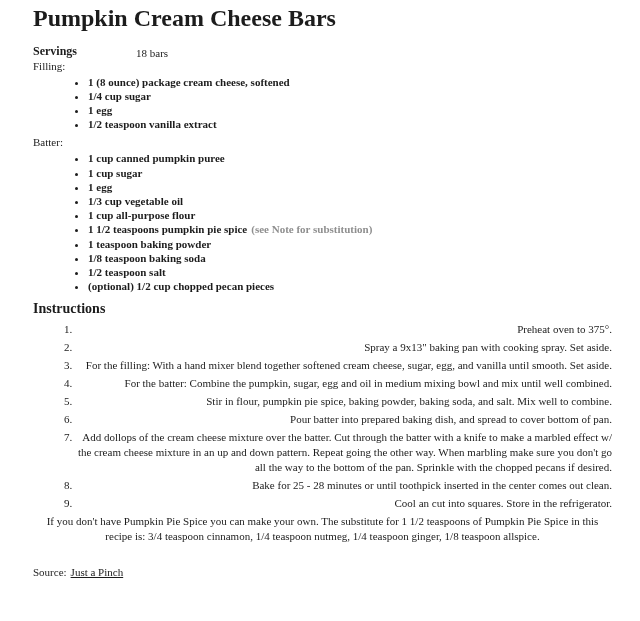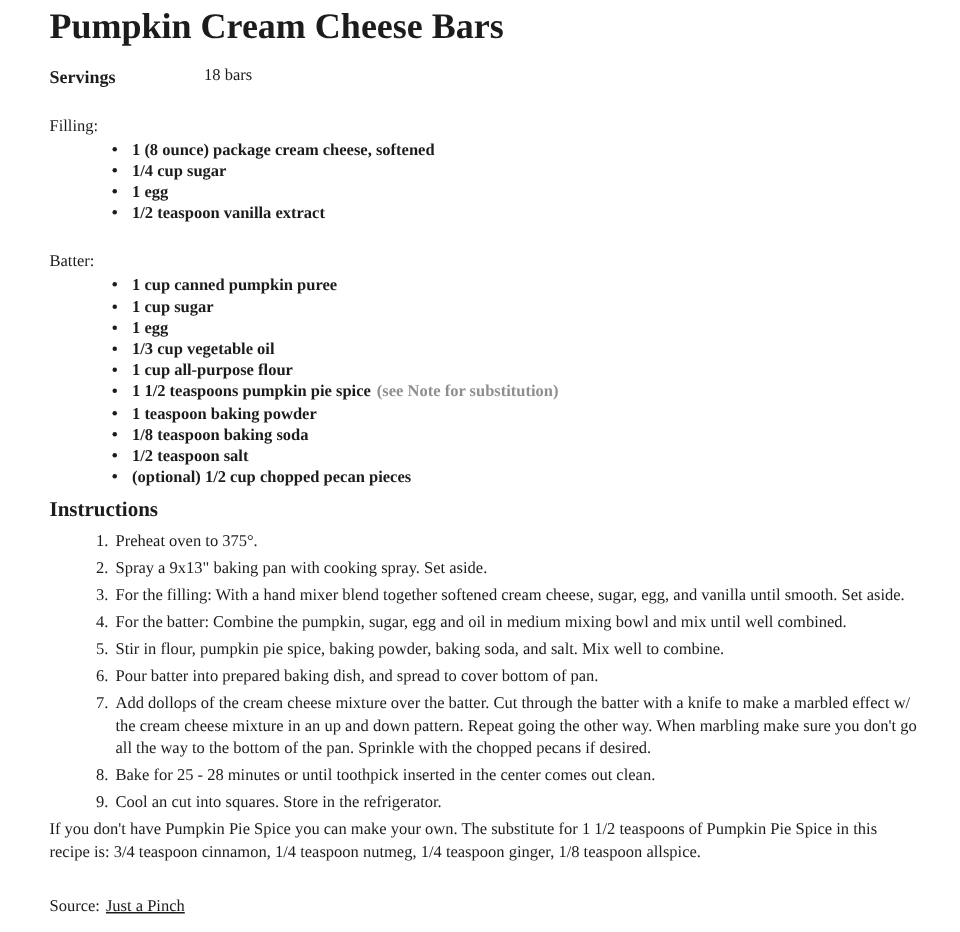--- a/index.html
+++ b/index.html
@@ -14,21 +14,21 @@
   .page {
     padding: 5px 28px 0 33px;
   }
   .recipe-title {
     font-size: 24px;
     font-weight: bold;
     line-height: 1.15;
   }
   .servings-row {
     display: flex;
-    align-items: flex-start;
+    align-items: flex-end;
     margin-top: 11px;
   }
   .servings-label {
     font-size: 12px;
     font-weight: bold;
     width: 103px;
     flex: 0 0 103px;
   }
   .servings-value {
     font-size: 11px;
@@ -39,21 +39,21 @@
     margin-top: 11px;
     margin-bottom: 3px;
     line-height: 1.2;
   }
   .section-heading.tight {
     margin-top: 8px;
   }
   .group-label {
     font-size: 11px;
     line-height: 14px;
-    margin-top: 18px;
+    margin-top: 0;
   }
   ul.ingredient-list {
     margin: 2px 0 4px 0;
     padding-left: 55px;
     list-style: disc;
     font-weight: bold;
   }
   ul.ingredient-list li {
     font-size: 11px;
     line-height: 14.2px;
@@ -68,26 +68,28 @@
   ol.instruction-list {
     margin: 4px 0 0 0;
     padding-left: 42px;
     list-style: decimal;
   }
   ol.instruction-list li {
     font-size: 11px;
     line-height: 15px;
     margin-bottom: 3px;
     padding-left: 2px;
+    text-align: right;
   }
   .notes-body {
     font-size: 11px;
     line-height: 15px;
     max-width: 582px;
     margin-top: 1px;
+    text-align: center;
   }
   .source-row {
     margin-top: 22px;
     font-size: 11px;
   }
   .source-link {
     color: inherit;
     text-decoration: underline;
     margin-left: 4px;
     cursor: pointer;

